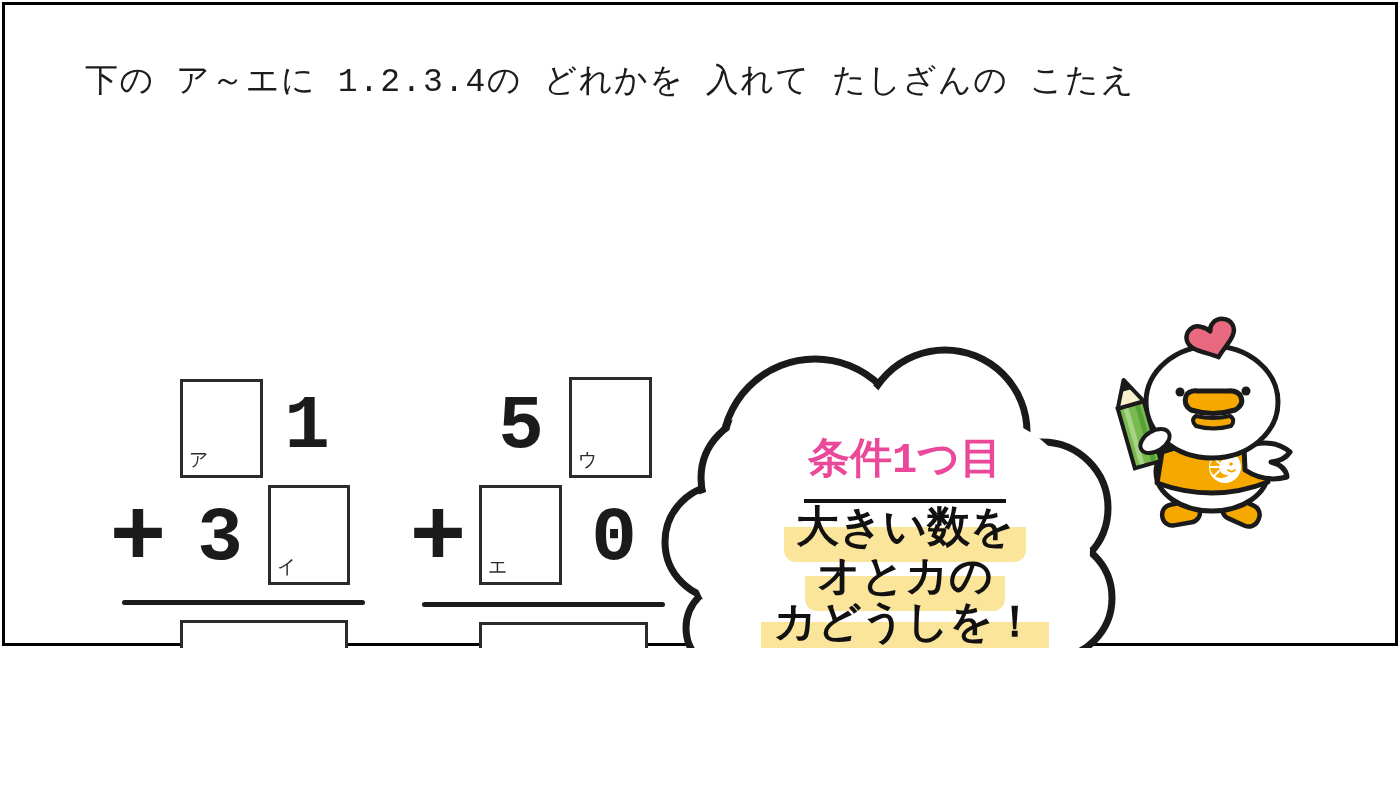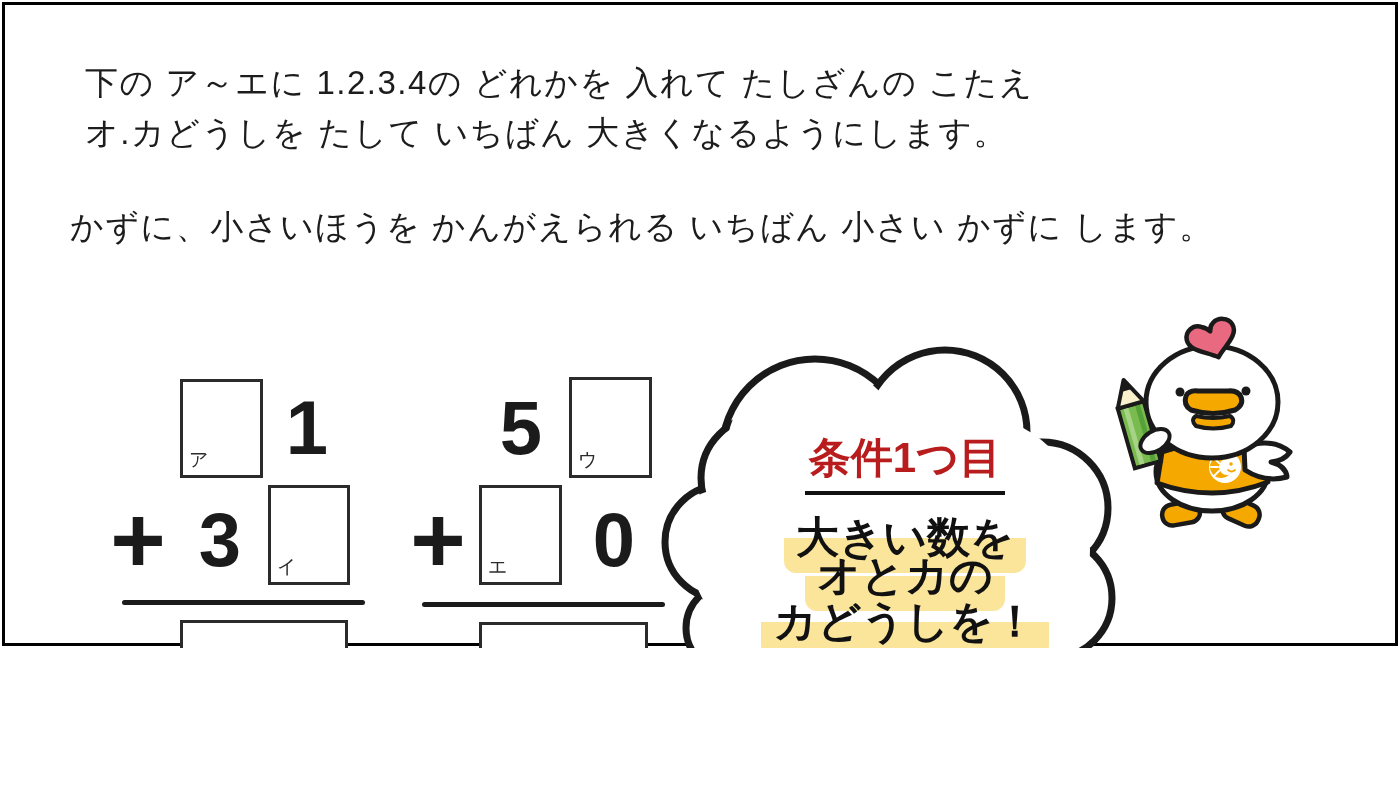--- a/index.html
+++ b/index.html
@@ -1,55 +1,53 @@
 <!DOCTYPE html>
 <html><head>
 <meta charset="utf-8">
 <style>
   html,body{margin:0;padding:0;background:#fff;}
   .canvas{
     position:relative;width:1400px;height:648px;background:#ffffff;
-    overflow:hidden;font-family:Liberation Sans, sans-serif;color:#1c1c1c;
+    overflow:hidden;font-family:Liberation Mono, monospace;color:#1c1c1c;
   }
   .frame{position:absolute;inset:2px;border:3px solid #000;}
   
   .intro{position:absolute;left:85px;top:58px;font-size:33px;font-weight:500;
          line-height:50px;letter-spacing:1.5px;white-space:nowrap;}
   .intro2{position:absolute;left:70px;top:203px;font-size:33px;font-weight:500;
          line-height:48px;letter-spacing:1.5px;white-space:nowrap;}
   
   .ansbox{position:absolute;border:3px solid #2b2b2b;background:#fff;box-sizing:border-box;}
   .boxlabel{position:absolute;left:6px;bottom:2px;font-size:19px;color:#2b2b2b;}
   .bigdigit{position:absolute;display:flex;align-items:center;justify-content:center;
             font-size:76px;font-weight:700;color:#1b1b1b;}
   .bigop{position:absolute;display:flex;align-items:center;justify-content:center;
          font-size:95px;font-weight:700;color:#1b1b1b;}
   .sumline{position:absolute;height:5px;background:#1b1b1b;border-radius:3px;}
   
   .bubble-text{position:absolute;left:705px;top:0;width:400px;text-align:center;}
   .b-row{position:absolute;left:0;width:400px;text-align:center;white-space:nowrap;}
-  .b-title{display:inline-block;font-size:42px;font-weight:700;color:#b91c1c;
-           border-bottom:4px solid #111;padding:0 4px 5px;}
+  .b-title{display:inline-block;font-size:42px;font-weight:700;color:#ec4899;
+           border-bottom:4px solid #111;padding:0 4px 13px;}
   .b-line{font-size:43px;font-weight:700;color:#111;}
   .hl{display:inline-block;padding:0 12px 6px;border-radius:12px;
       background:linear-gradient(to bottom, rgba(0,0,0,0) 46%, #FAE59B 46%);}
   svg.art{position:absolute;left:0;top:0;}
 </style>
 </head>
 <body>
 
 <div class="canvas">
   <div class="frame"></div>
 
   <div class="intro">
     <div>下の ア～エに 1.2.3.4の どれかを 入れて たしざんの こたえ</div>
-    <div>オ.カどうしを たして いちばん 大きくなるようにします。</div>
   </div>
   <div class="intro2">
-    <div>かずに、小さいほうを かんがえられる いちばん 小さい かずに します。</div>
   </div>
 
   <div>
     <div class="ansbox" style="left:180px;top:379px;width:83px;height:99px">
       <span class="boxlabel">ア</span>
     </div>
     <div class="bigdigit" style="left:276px;top:394px;width:62px;height:66px">1</div>
     <div class="bigop" style="left:106px;top:502px;width:64px;height:74px">+</div>
     <div class="bigdigit" style="left:188px;top:503px;width:64px;height:72px">3</div>
     <div class="ansbox" style="left:268px;top:485px;width:82px;height:100px">
@@ -153,21 +151,21 @@
       </g>
 
       <ellipse cx="1155" cy="441" rx="16" ry="10" transform="rotate(-32 1155 441)" fill="#ffffff" stroke="#1a1a1a" stroke-width="4"></ellipse>
     </g>
   </svg>
 
   <div class="bubble-text">
     <div class="b-row" style="top:430px">
       <span class="b-title">条件1つ目</span>
     </div>
-    <div class="b-row" style="top:509px">
+    <div class="b-row" style="top:498px">
       <span class="b-line hl">大きい数を</span>
     </div>
     <div class="b-row" style="top:547px">
       <span class="b-line hl">オとカの</span>
     </div>
     <div class="b-row" style="top:593px">
       <span class="b-line hl">カどうしを！</span>
     </div>
   </div>
 </div>

